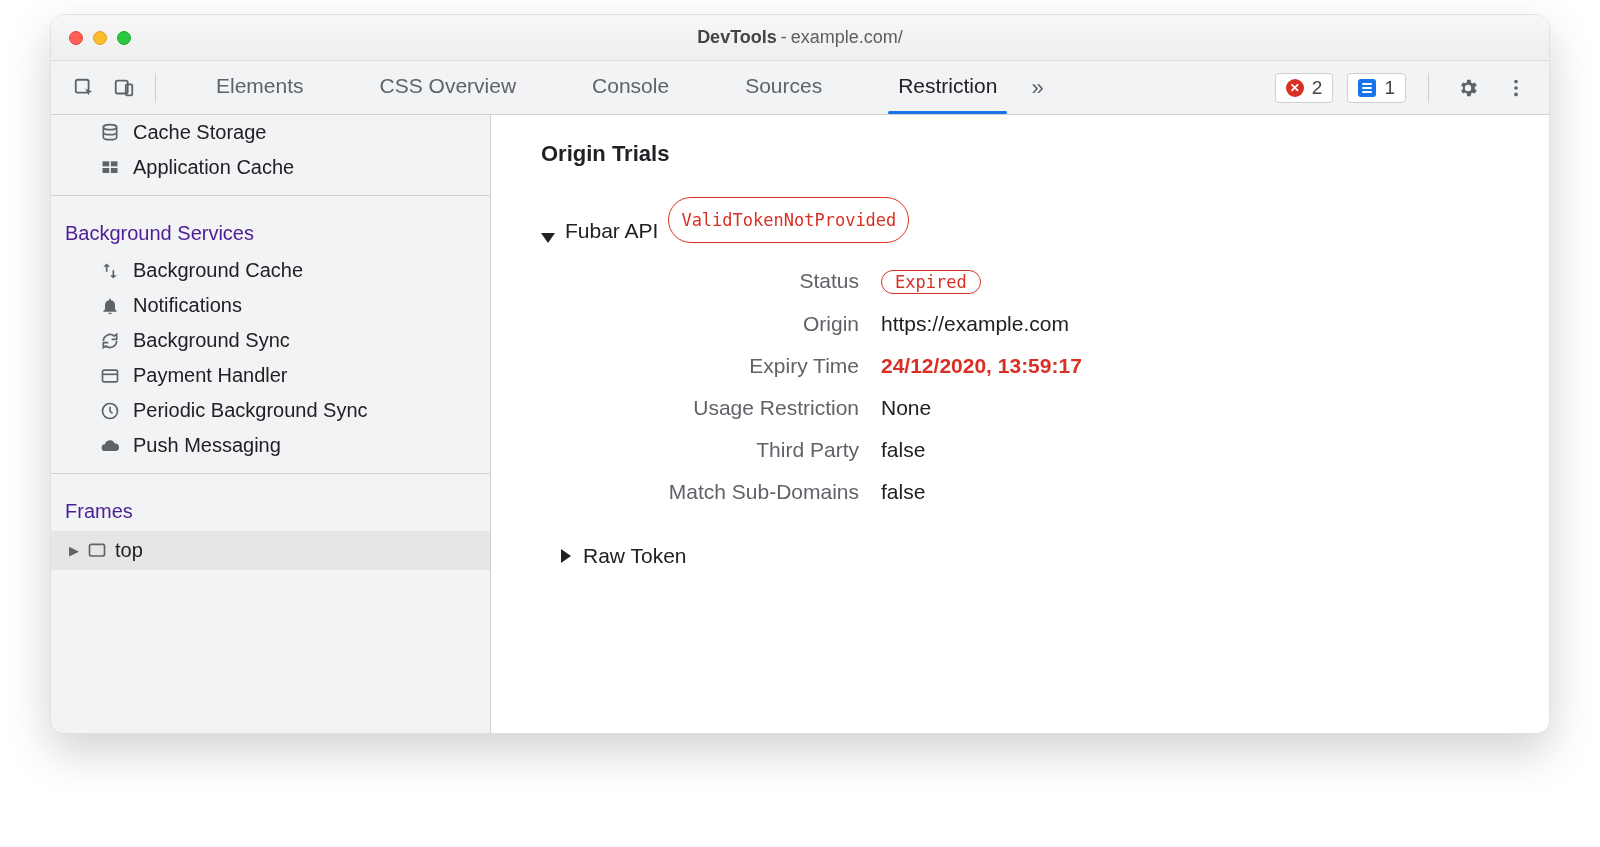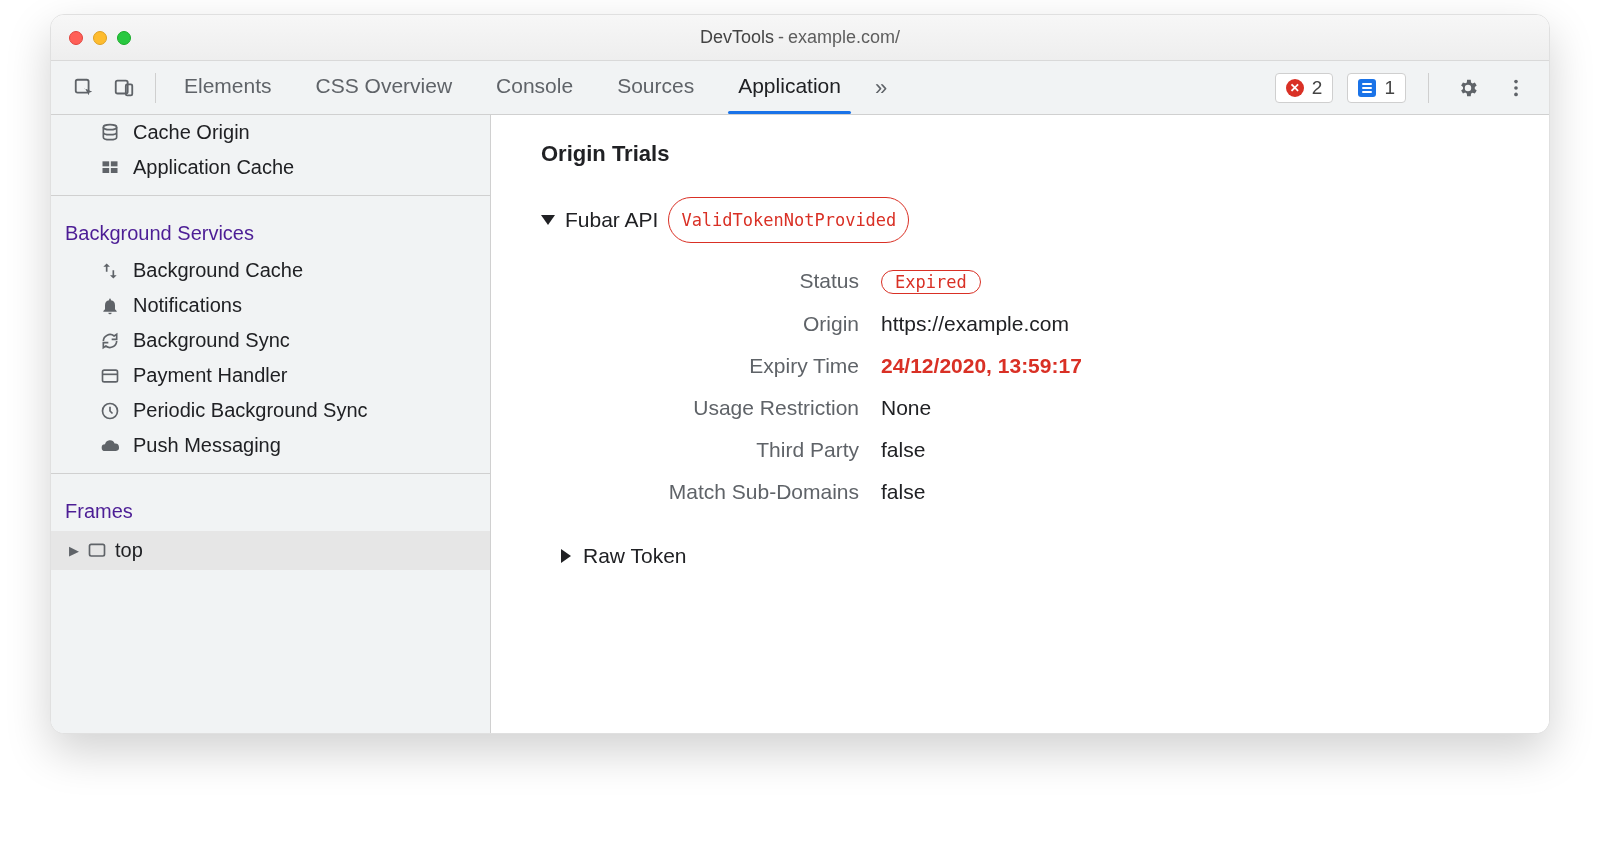--- a/index.html
+++ b/index.html
@@ -34,21 +34,21 @@
   .traffic-lights { display: flex; gap: 10px; margin-left: 18px; }
   .tl { width: 14px; height: 14px; border-radius: 50%; }
   .tl.red    { background: #ff5f57; border: 1px solid #e0443e; }
   .tl.yellow { background: #febc2e; border: 1px solid #dea123; }
   .tl.green  { background: #28c840; border: 1px solid #1aab29; }
   .titlebar-title {
     position: absolute; left: 0; right: 0; text-align: center;
     font-size: 18px; color: #5e5e5e;
     display: flex; justify-content: center; gap: 4px; pointer-events: none;
   }
-  .titlebar-title .strong { font-weight: 400; color: #444; }
+  .titlebar-title .strong { font-weight: 700; color: #444; }
 
   
   .tabstrip {
     height: 54px;
     display: flex; align-items: center;
     padding: 0 16px;
     background: #f1f3f4;
     border-bottom: 1px solid #d0d0d0;
     font-size: 21px;
     gap: 6px;
@@ -57,20 +57,21 @@
   .tabstrip .icon-btn {
     width: 34px; height: 34px; display: flex; align-items: center; justify-content: center;
     color: #5f6368; border-radius: 4px;
   }
   .tabstrip .divider { width: 1px; height: 30px; background: #cfcfcf; margin: 0 8px; }
   .tabstrip .tabs { display: flex; align-items: center; gap: 36px; margin-left: 10px; }
   .tabstrip .tab {
     padding: 10px 4px 13px 4px;
     position: relative;
     cursor: pointer;
+    margin-left: 32px;
   }
   .tabstrip .tab.active { color: #202124; }
   .tabstrip .tab.active::after {
     content: ""; position: absolute; left: -6px; right: -6px; bottom: -3px;
     height: 3px; background: #1a73e8; border-radius: 2px;
   }
   .tabstrip .more-tabs { margin-left: 24px; font-size: 22px; color: #5f6368; }
 
   .tabstrip .right-cluster { margin-left: auto; display: flex; align-items: center; gap: 14px; }
   .badge-box {
@@ -112,21 +113,21 @@
   .frame-row .tri { font-size: 13px; color:#5f6368; }
 
   .main {
     flex: 1; background: #fff; overflow-y: auto;
     padding: 26px 50px;
     font-size: 20px;
   }
   .main h2 { font-size: 22px; font-weight: 700; margin-bottom: 30px; }
 
   .disclosure {
-    display: flex; align-items: center; gap: 10px; margin-bottom: 26px;
+    display: flex; align-items: flex-end; gap: 10px; margin-bottom: 26px;
     cursor: pointer;
   }
   .tri-down { width: 0; height: 0; border-left: 7px solid transparent; border-right: 7px solid transparent; border-top: 10px solid #202124; }
   .tri-right { width: 0; height: 0; border-top: 7px solid transparent; border-bottom: 7px solid transparent; border-left: 10px solid #202124; }
 
   .pill {
     display: inline-flex; align-items: center;
     border: 1.5px solid #d93025; color: #d93025;
     border-radius: 999px; padding: 12px 12px;
     font-family: ui-monospace, SFMono-Regular, Menlo, monospace;
@@ -180,21 +181,21 @@
           <rect x="14" y="8" width="7" height="12" rx="1.5"></rect>
       </svg>
     </div>
     <div class="divider"></div>
 
     <div class="tabs">
       <div class="tab"><span>Elements</span></div>
       <div class="tab"><span>CSS Overview</span></div>
       <div class="tab"><span>Console</span></div>
       <div class="tab"><span>Sources</span></div>
-      <div class="tab active"><span>Application</span></div>
+      <div class="tab active"><span>Restriction</span></div>
     </div>
     <div class="more-tabs">
       <span>»</span>
     </div>
 
     <div class="right-cluster">
       <div class="badge-box">
         <span class="circle-icon error">
             <span>✕</span>
           </span>
@@ -223,21 +224,21 @@
   <div class="body">
 
     <div class="sidebar">
       <div class="side-item">
         <span class="ic">
           <svg width="20" height="20" viewBox="0 0 24 24" fill="none" stroke="#5f6368" stroke-width="2">
               <ellipse cx="12" cy="5" rx="8" ry="3"></ellipse>
               <path d="M4 5v6c0 1.7 3.6 3 8 3s8-1.3 8-3V5M4 11v6c0 1.7 3.6 3 8 3s8-1.3 8-3v-6"></path>
             </svg>
         </span>
-        <span>Cache Origin</span>
+        <span>Cache Storage</span>
       </div>
       <div class="side-item">
         <span class="ic">
           <svg width="20" height="20" viewBox="0 0 24 24" fill="#5f6368">
               <rect x="3" y="4" width="8" height="6"></rect>
               <rect x="13" y="4" width="8" height="6"></rect>
               <rect x="3" y="12" width="8" height="6"></rect>
               <rect x="13" y="12" width="8" height="6"></rect>
             </svg>
         </span>

